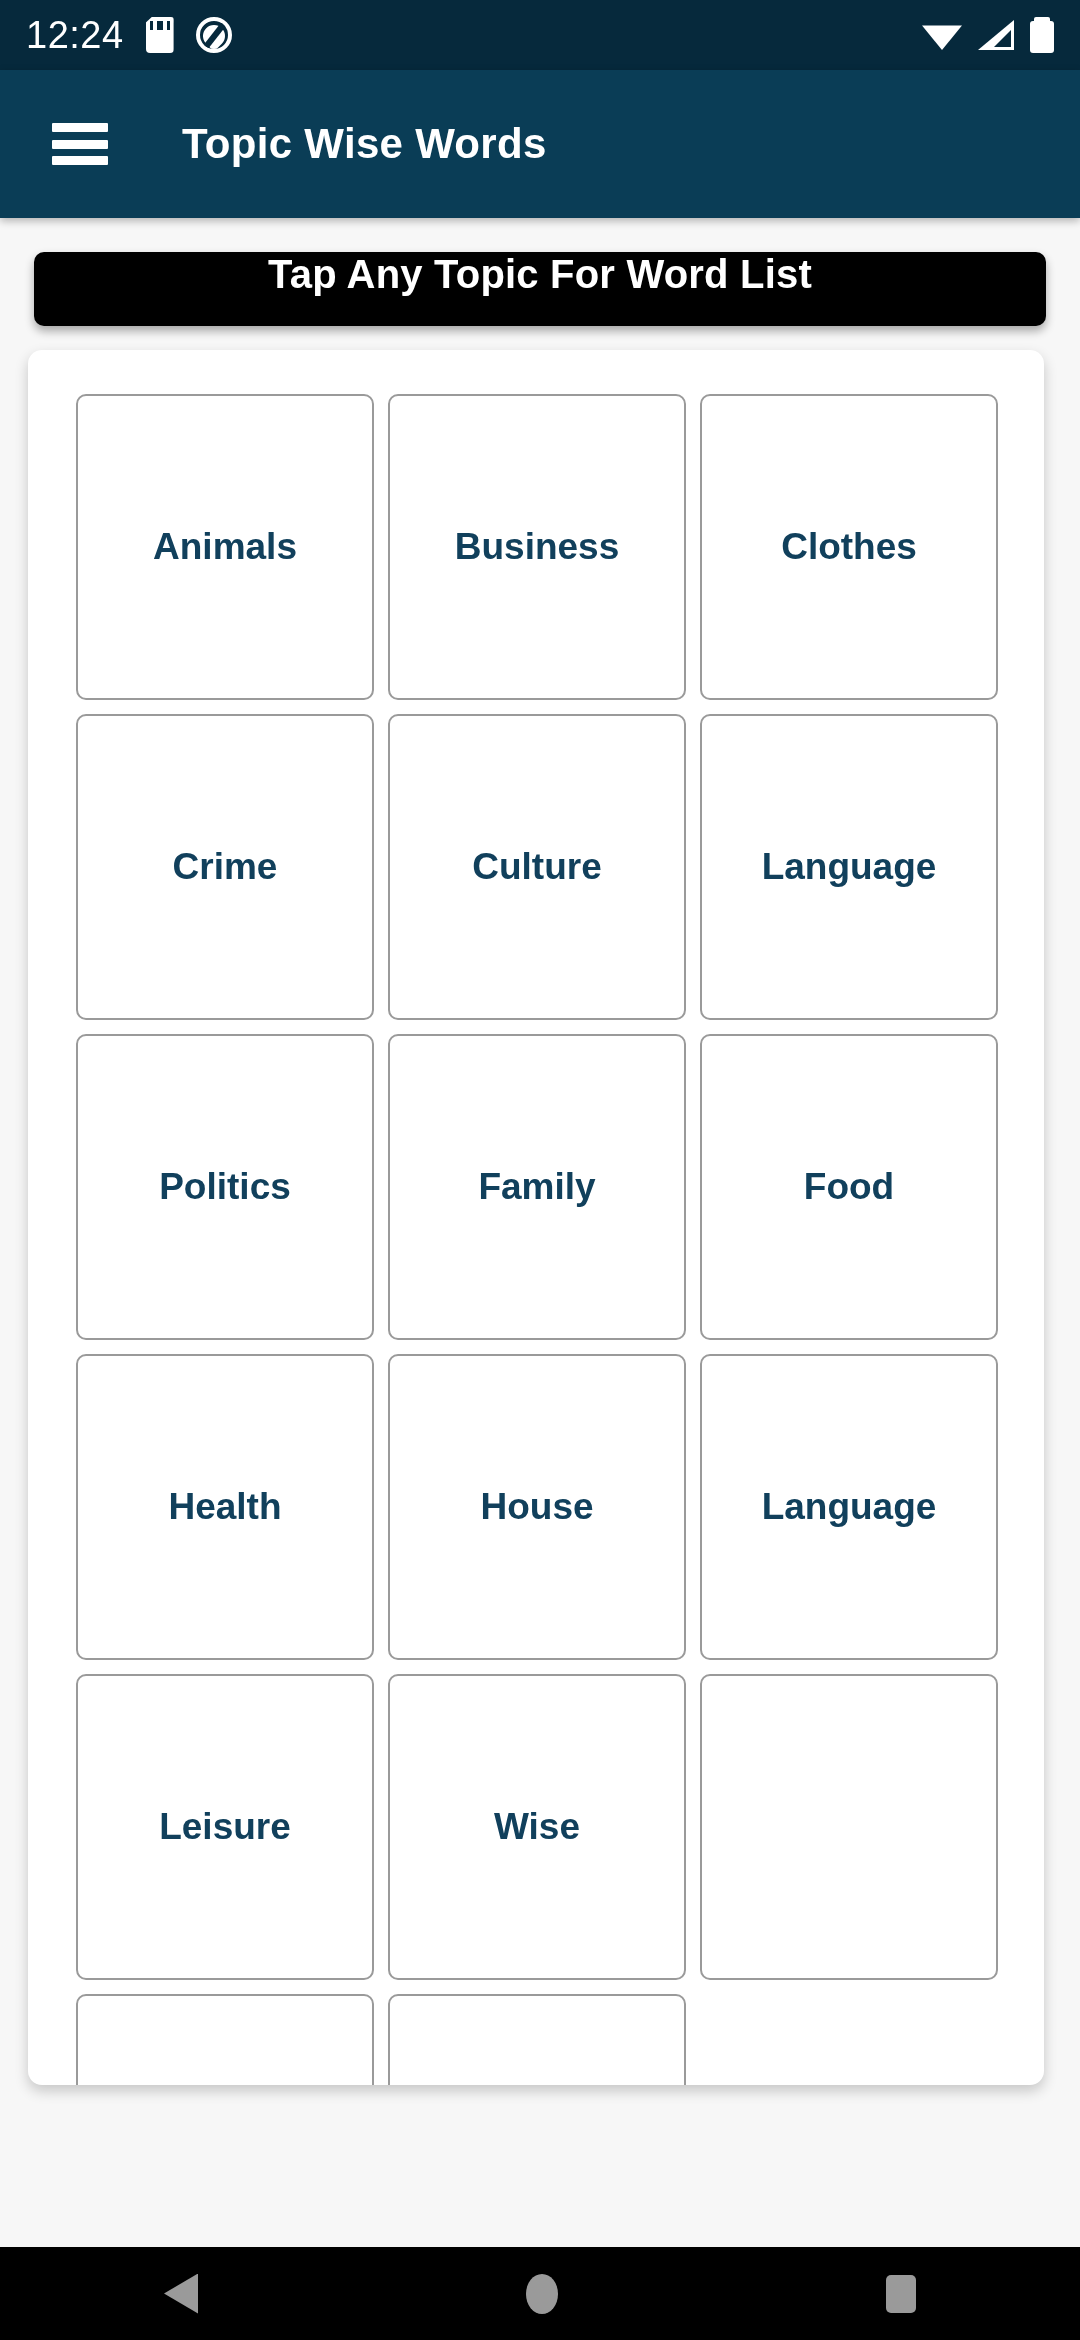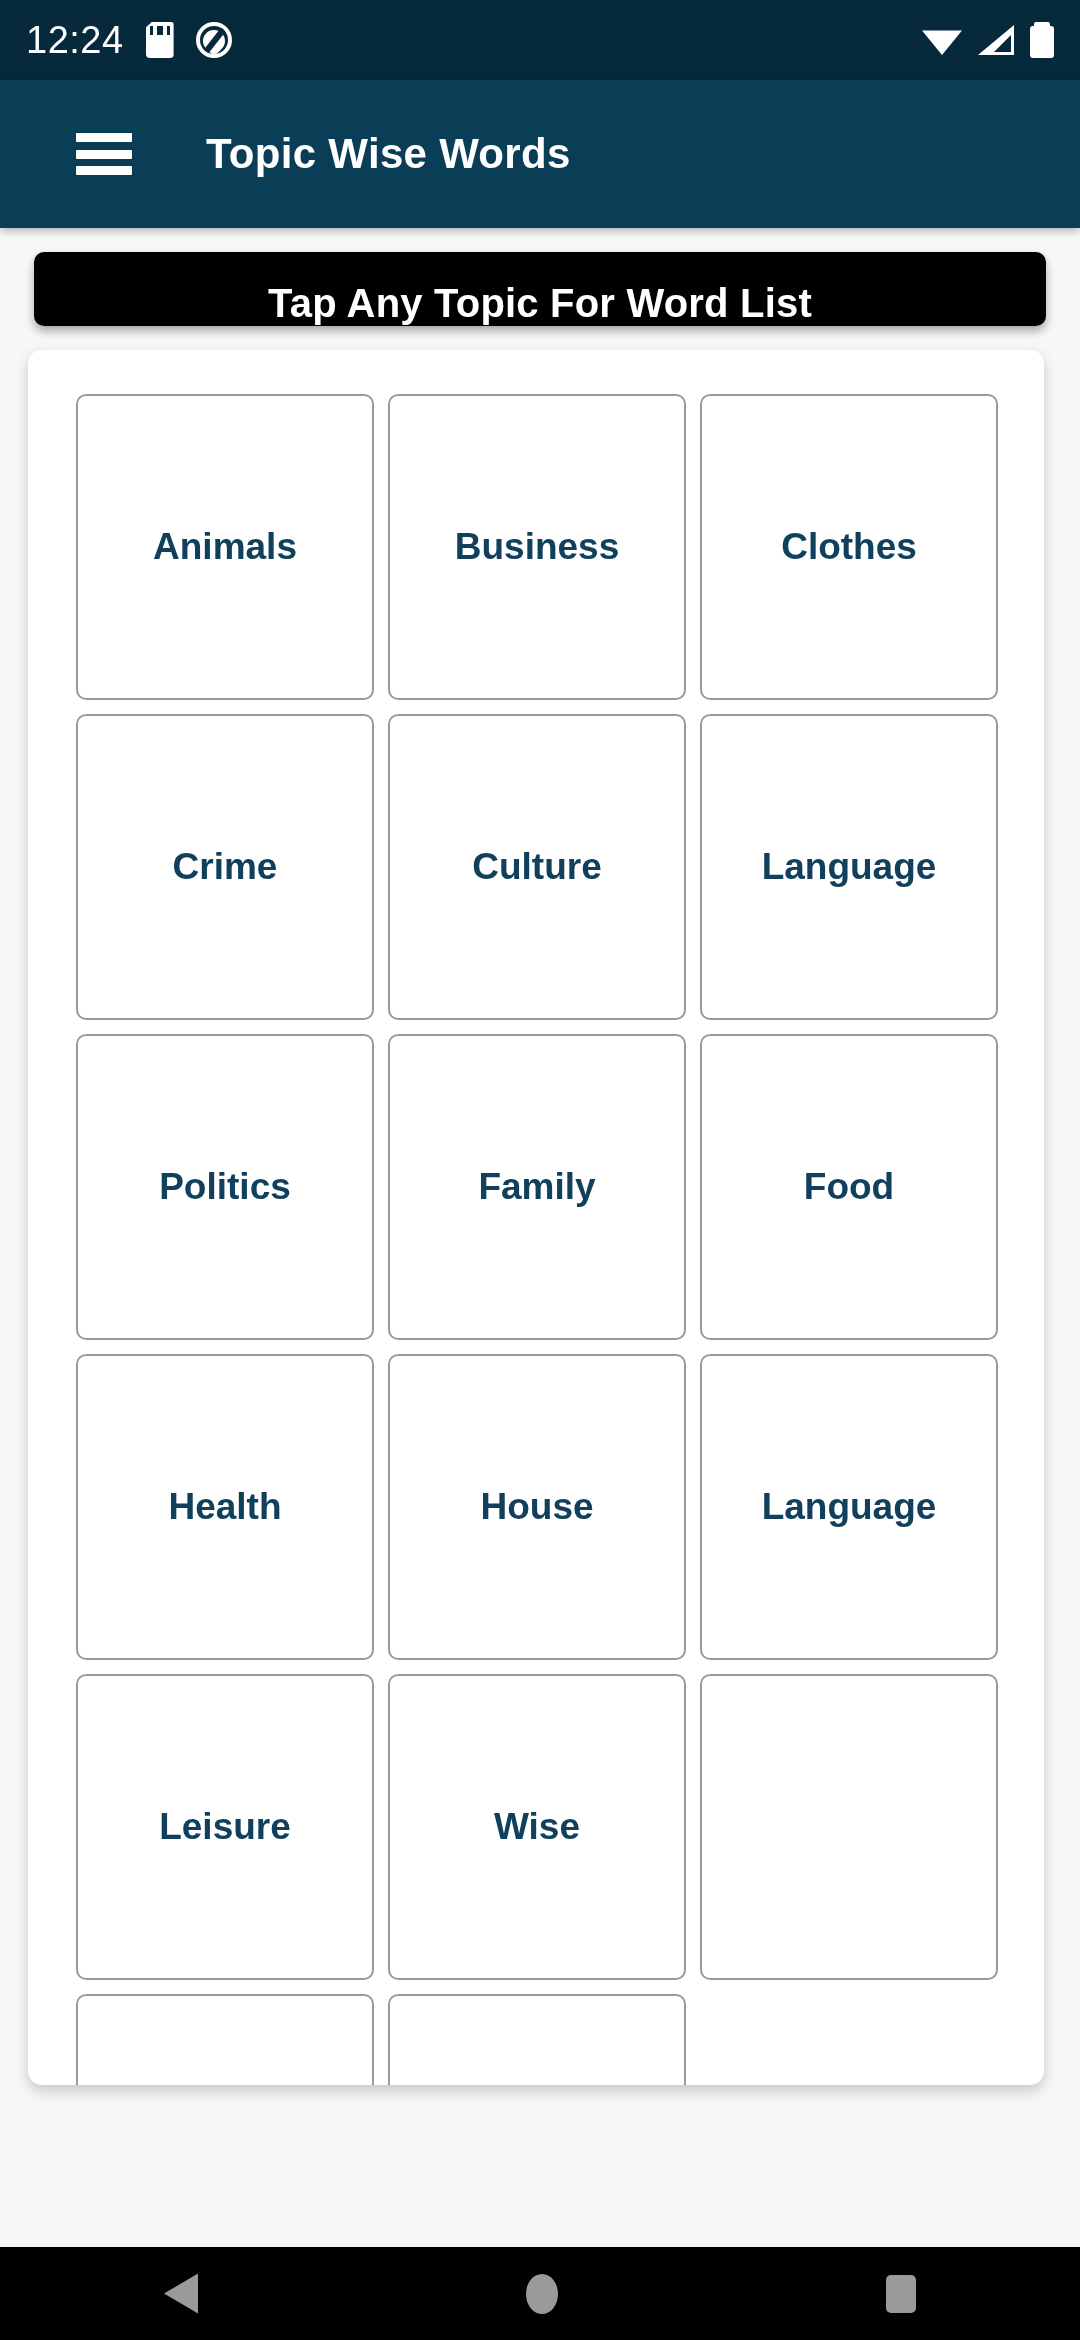--- a/index.html
+++ b/index.html
@@ -5,21 +5,21 @@
   * { margin:0; padding:0; box-sizing:border-box; }
   html, body {
     width:1080px; height:2340px;
     background:#f7f7f7;
     font-family:"Liberation Sans", sans-serif;
     overflow:hidden;
   }
 
   
   .status-bar{
-    height:80px; width:1080px;
+    height:70px; width:1080px;
     background:#06293c;
     display:flex; align-items:center;
     padding:0 26px;
     color:#ffffff;
   }
   .status-left{ display:flex; align-items:center; gap:22px; }
   .status-clock{ font-size:38px; letter-spacing:.5px; font-weight:400; }
   .status-right{ margin-left:auto; display:flex; align-items:center; gap:16px; }
 
   .icon-sd{ width:28px; height:36px; position:relative; }
@@ -76,38 +76,37 @@
     background:#fff; border-radius:3px;
   }
 
   
   .app-bar{
     height:148px; width:1080px;
     background:#0a3d56;
     display:flex; align-items:center;
     position:relative;
     box-shadow:0 3px 8px rgba(0,0,0,.28);
-    padding-left:24px;
   }
   .hamburger{
     margin-left:52px; width:56px; height:42px;
     display:flex; flex-direction:column; justify-content:space-between;
   }
   .hamburger span{ display:block; height:9px; background:#fff; border-radius:1px; }
   .app-title{
     margin-left:74px;
     color:#ffffff; font-size:42px; font-weight:bold; letter-spacing:.3px;
   }
 
   
   .banner{
     position:absolute; left:34px; top:252px;
     width:1012px; height:74px;
     background:#000000; border-radius:10px;
-    display:flex; align-items:flex-end; justify-content:center;
+    display:flex; align-items:flex-start; justify-content:center;
     box-shadow:0 5px 10px rgba(0,0,0,.33);
   }
   .banner-text{
     color:#ffffff; font-size:40px; font-weight:bold; letter-spacing:.2px;
   }
 
   
   .grid-card{
     position:absolute; left:28px; top:350px;
     width:1016px; height:1735px;

